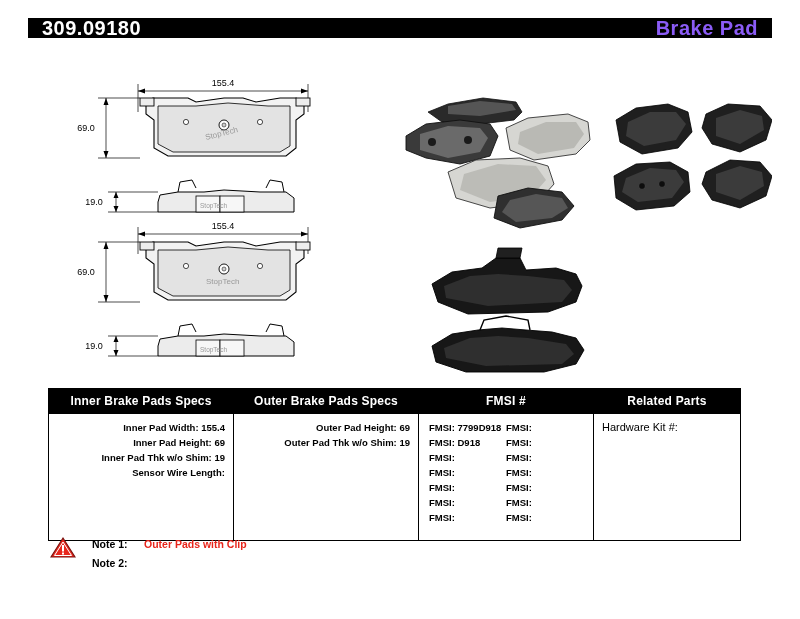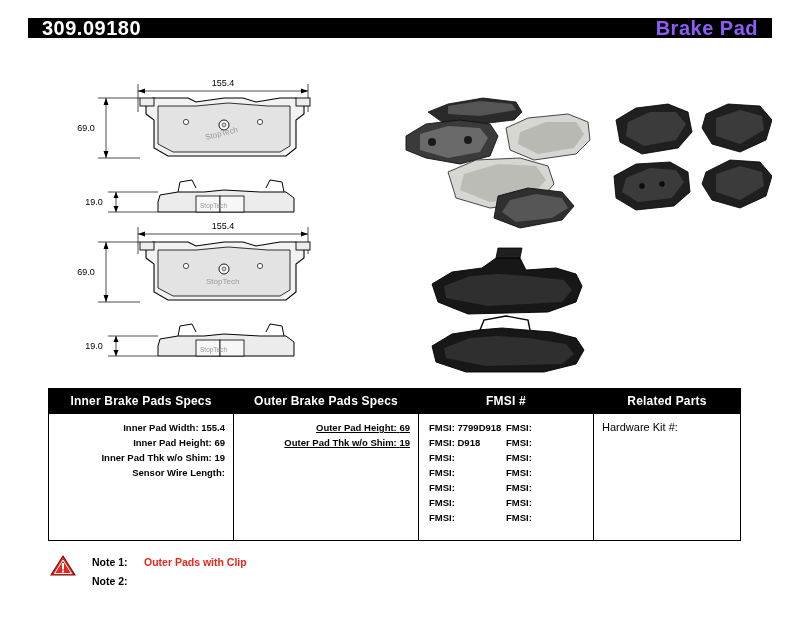--- a/index.html
+++ b/index.html
@@ -65,21 +65,21 @@
     top: 388px;
     width: 744px;
     display: flex;
     margin-left: 20px;
   }
   .tbl {
     box-sizing: border-box;
     border: 1px solid #000;
   }
   .tbl-inner { width: 186px; }
-  .tbl-outer { width: 186px; margin-left: -1px; text-decoration: underline; }
+  .tbl-outer { width: 186px; margin-left: -1px; }
   .tbl-fmsi  { width: 176px; margin-left: -1px; }
   .tbl-rel   { width: 148px; margin-left: -1px; }
 
   .tbl-head {
     background: #000000;
     color: #ffffff;
     font-size: 12px;
     font-weight: bold;
     text-align: center;
     padding: 5px 0 6px 0;
@@ -120,21 +120,21 @@
   .rel-row {
     font-size: 11px;
     font-weight: normal;
     line-height: 15px;
   }
 
   
   .notes {
     position: absolute;
     left: 50px;
-    top: 553px;
+    top: 535px;
     width: 700px;
   }
   .note-line {
     display: flex;
     align-items: center;
     line-height: 17px;
     height: 19px;
   }
   .note-label {
     font-size: 10.5px;

